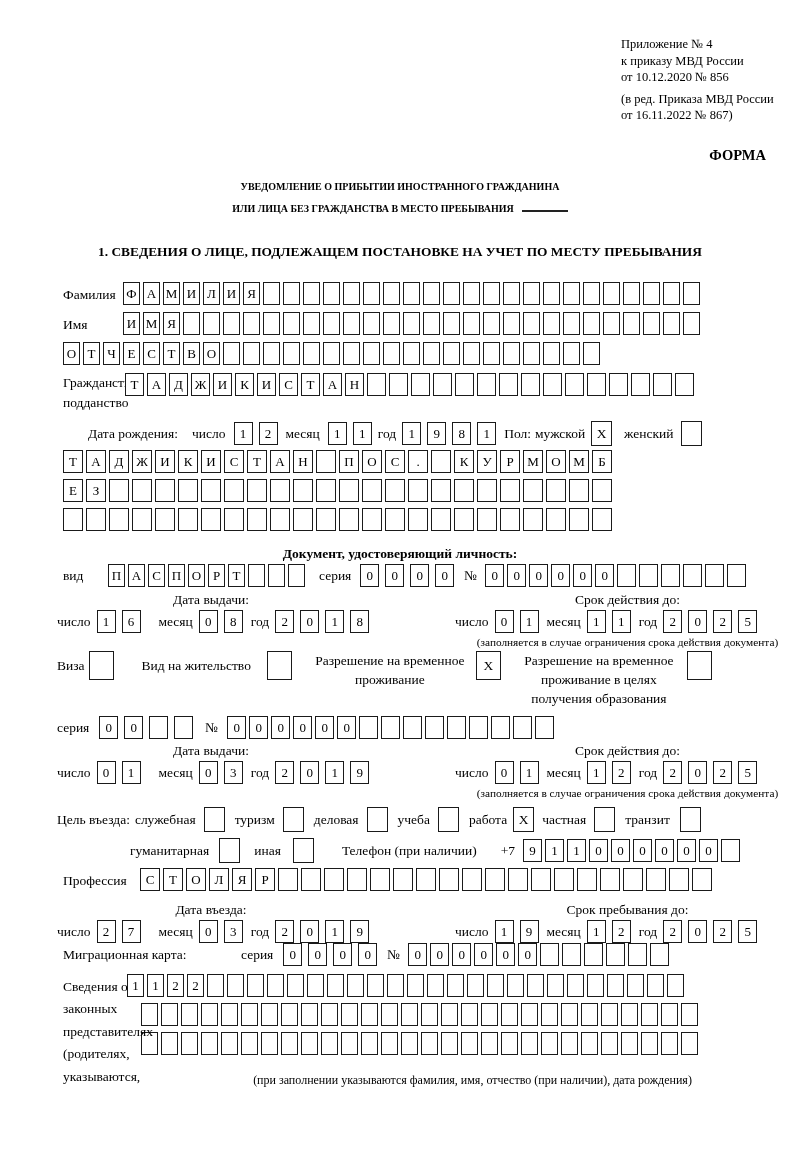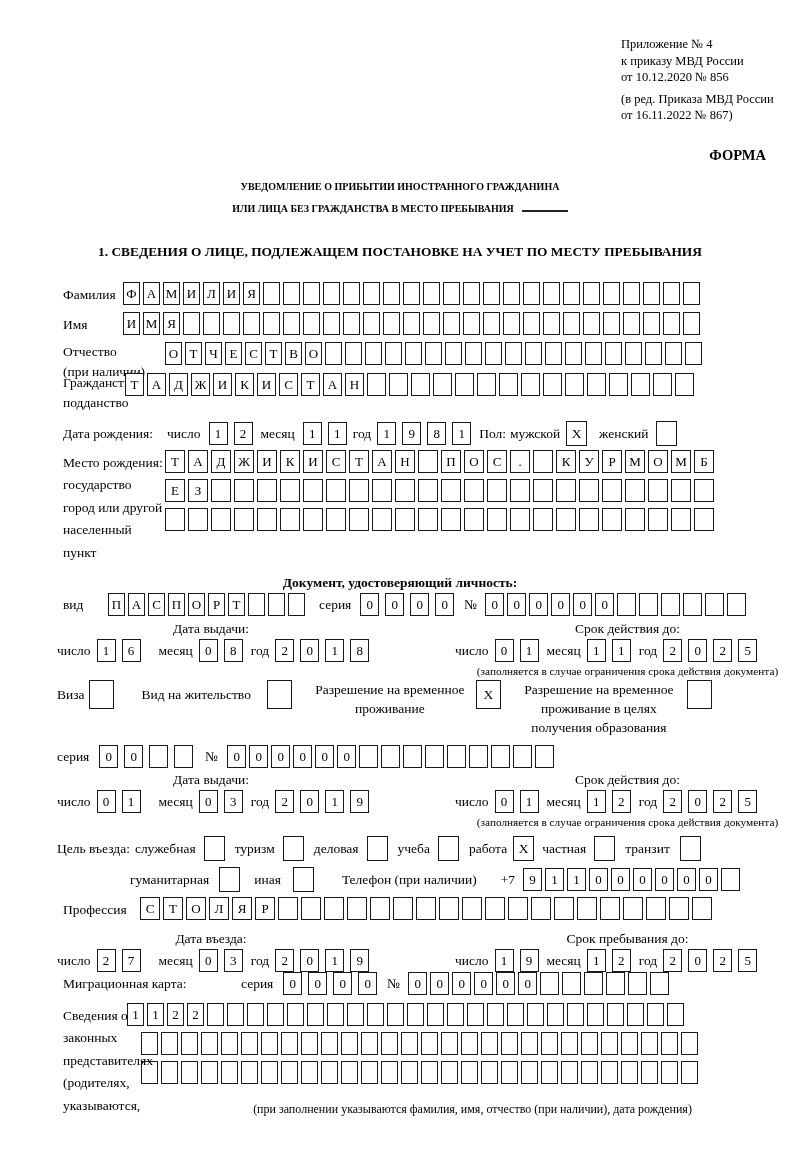--- a/index.html
+++ b/index.html
@@ -127,24 +127,20 @@
         <span class="box"></span>
         <span class="box"></span>
         <span class="box"></span>
         <span class="box"></span>
         <span class="box"></span>
         <span class="box"></span>
       </span>
   </div>
 
   <div class="row" style="margin-top:4px; height:31px;">
-    <span class="lbl two" style="width:102px;">
-      <span>Отчество</span><br>
-      <span>(при наличии)</span>
-    </span>
     <span class="boxes">
         <span class="box">О</span>
         <span class="box">Т</span>
         <span class="box">Ч</span>
         <span class="box">Е</span>
         <span class="box">С</span>
         <span class="box">Т</span>
         <span class="box">В</span>
         <span class="box">О</span>
         <span class="box"></span>
@@ -198,21 +194,21 @@
         <span class="box"></span>
         <span class="box"></span>
         <span class="box"></span>
         <span class="box"></span>
         <span class="box"></span>
         <span class="box"></span>
       </span>
   </div>
 
   <div class="row" style="margin-top:18px; align-items:center;">
-    <span class="lbl" style="width:104px;">Дата рождения:</span>
+    <span class="lbl" style="width:104px;margin-left:25px;">Дата рождения:</span>
     <span class="lbl" style="margin-right:8px;">число</span>
     <span class="boxes w19 g6">
         <span class="box">1</span>
         <span class="box">2</span>
       </span>
     <span class="lbl" style="margin:0 8px;">месяц</span>
     <span class="boxes w19 g6">
         <span class="box">1</span>
         <span class="box">1</span>
       </span>
@@ -224,26 +220,20 @@
         <span class="box">1</span>
       </span>
     <span class="lbl" style="margin-left:8px;">Пол:</span>
     <span class="lbl" style="margin:0 6px 0 4px;">мужской</span>
     <span class="cbx">X</span>
     <span class="lbl" style="margin:0 8px 0 12px;">женский</span>
     <span class="cbx"></span>
   </div>
 
   <div class="row" style="margin-top:4px;">
-    <span class="lbl" style="width:102px; line-height:22.4px; padding-top:2px;">
-      <span>Место рождения:</span><br>
-      <span>государство</span><br>
-      <span>город или другой</span><br>
-      <span>населенный пункт</span>
-    </span>
     <span>
       <span class="boxes w20" style="margin-bottom:6px;">
           <span class="box">Т</span>
           <span class="box">А</span>
           <span class="box">Д</span>
           <span class="box">Ж</span>
           <span class="box">И</span>
           <span class="box">К</span>
           <span class="box">И</span>
           <span class="box">С</span>

